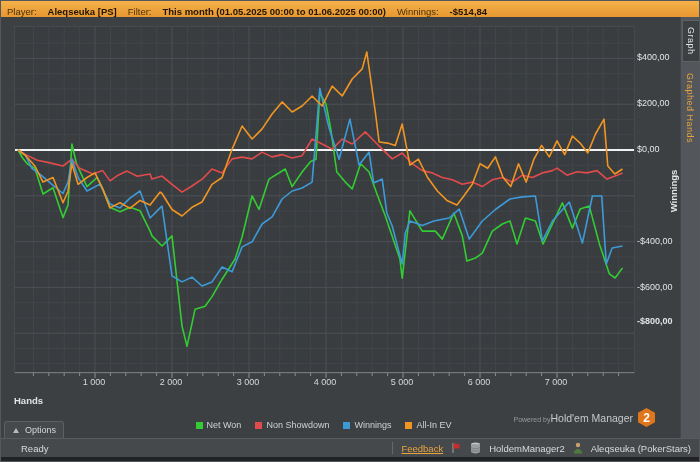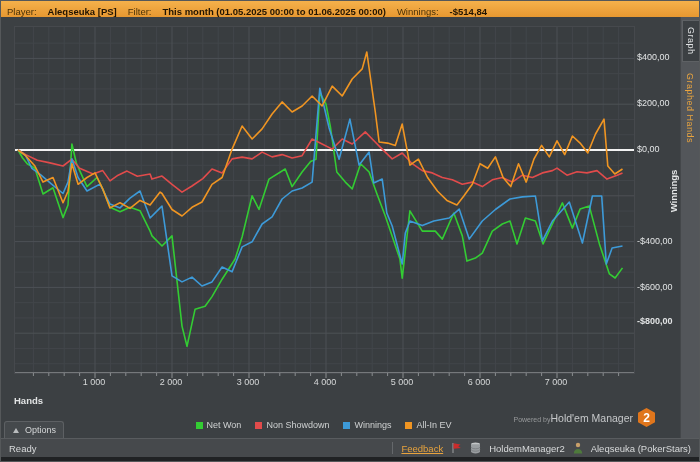--- a/index.html
+++ b/index.html
@@ -57,21 +57,21 @@
   .powered-by{font-size:7px;color:#97999b;line-height:8px;}
   .brand-name{font-size:10.5px;color:#c6c8ca;line-height:12px;}
   .badge2{width:17px;height:19px;background:#e0761c;
     clip-path:polygon(50% 0,100% 25%,100% 75%,50% 100%,0 75%,0 25%);
     display:flex;align-items:center;justify-content:center;
     color:#fff;font-size:12px;font-weight:700;}
   
   .statusbar{position:absolute;top:437px;left:0;right:0;height:19px;background:#46494c;
     border-top:1px solid #595c5f;box-sizing:border-box;
     display:flex;align-items:center;font-size:9.5px;color:#d8dadb;}
-  .status-left{padding-left:8px;flex:1;}
+  .status-left{padding-left:20px;flex:1;}
   .status-right{display:flex;align-items:center;gap:8px;padding-right:8px;}
   .vsep{width:1px;height:12px;background:#65686b;}
   .feedback-link{color:#e8a33d;text-decoration:underline;cursor:pointer;}
   .bottomstrip{position:absolute;top:456px;left:0;right:0;height:6px;background:#202224;}
   .icon{display:inline-flex;align-items:center;justify-content:center;}
 </style>
 </head>
 <body>
 
 <div id="window">

